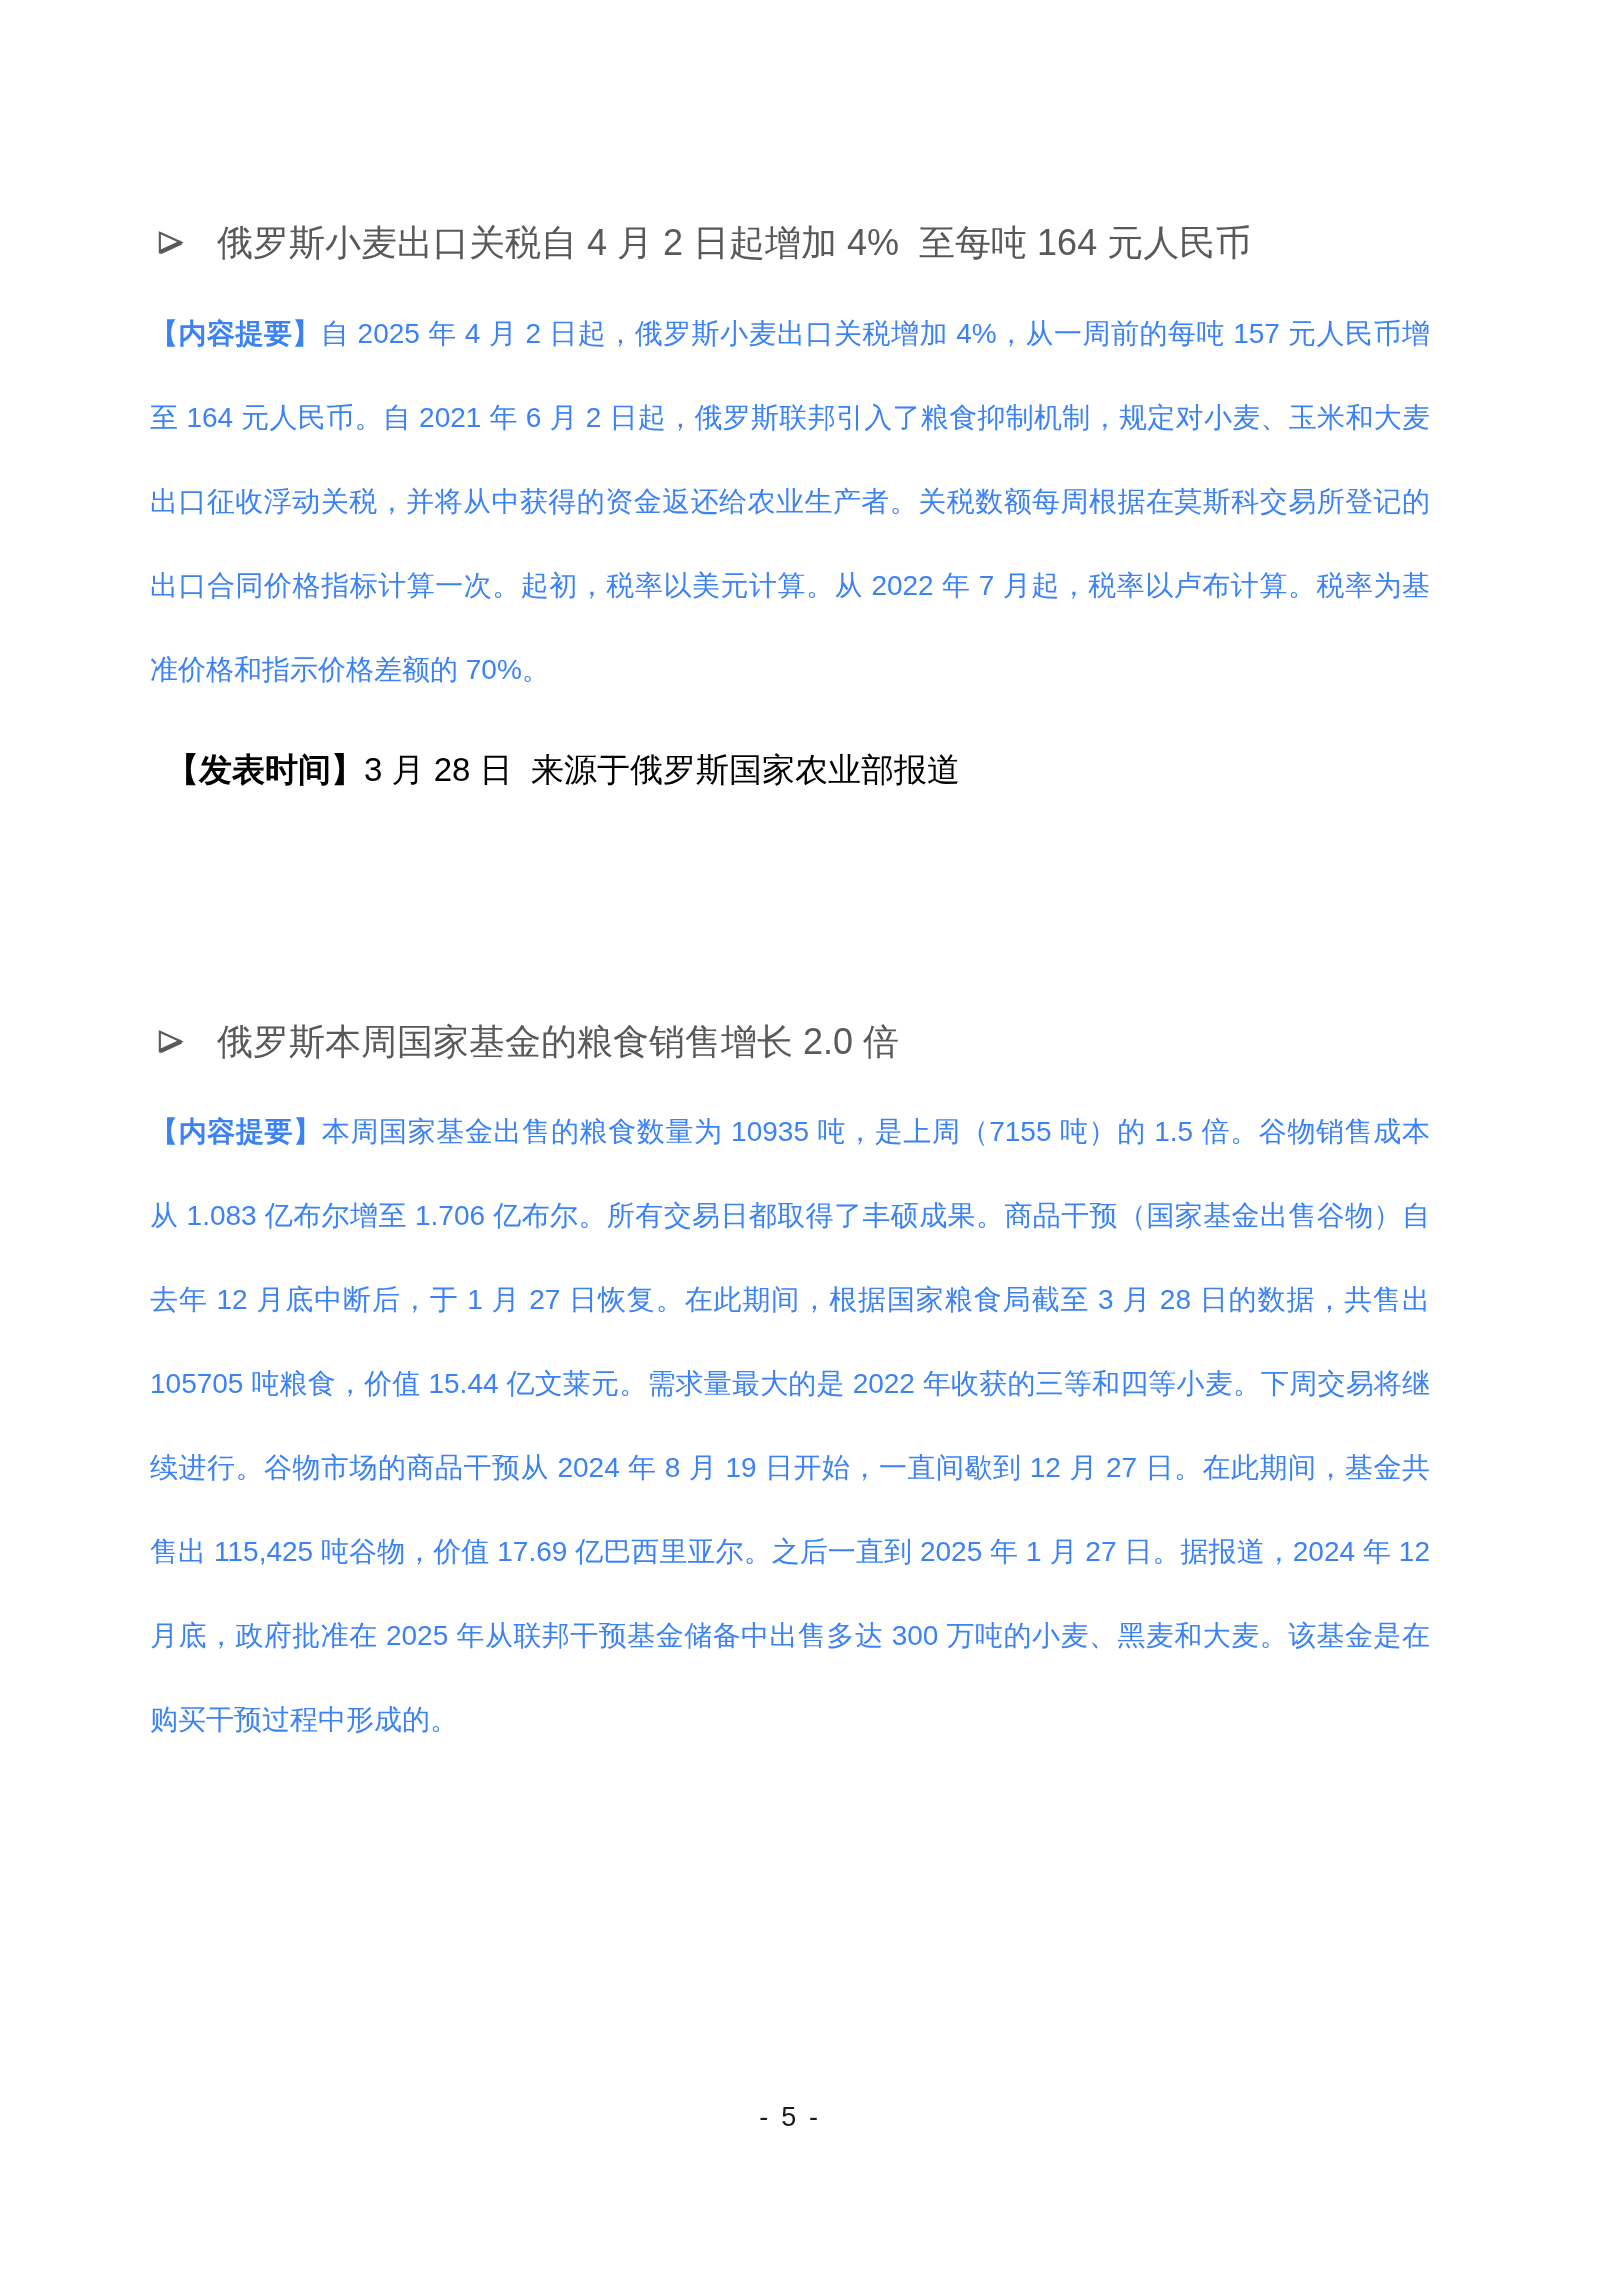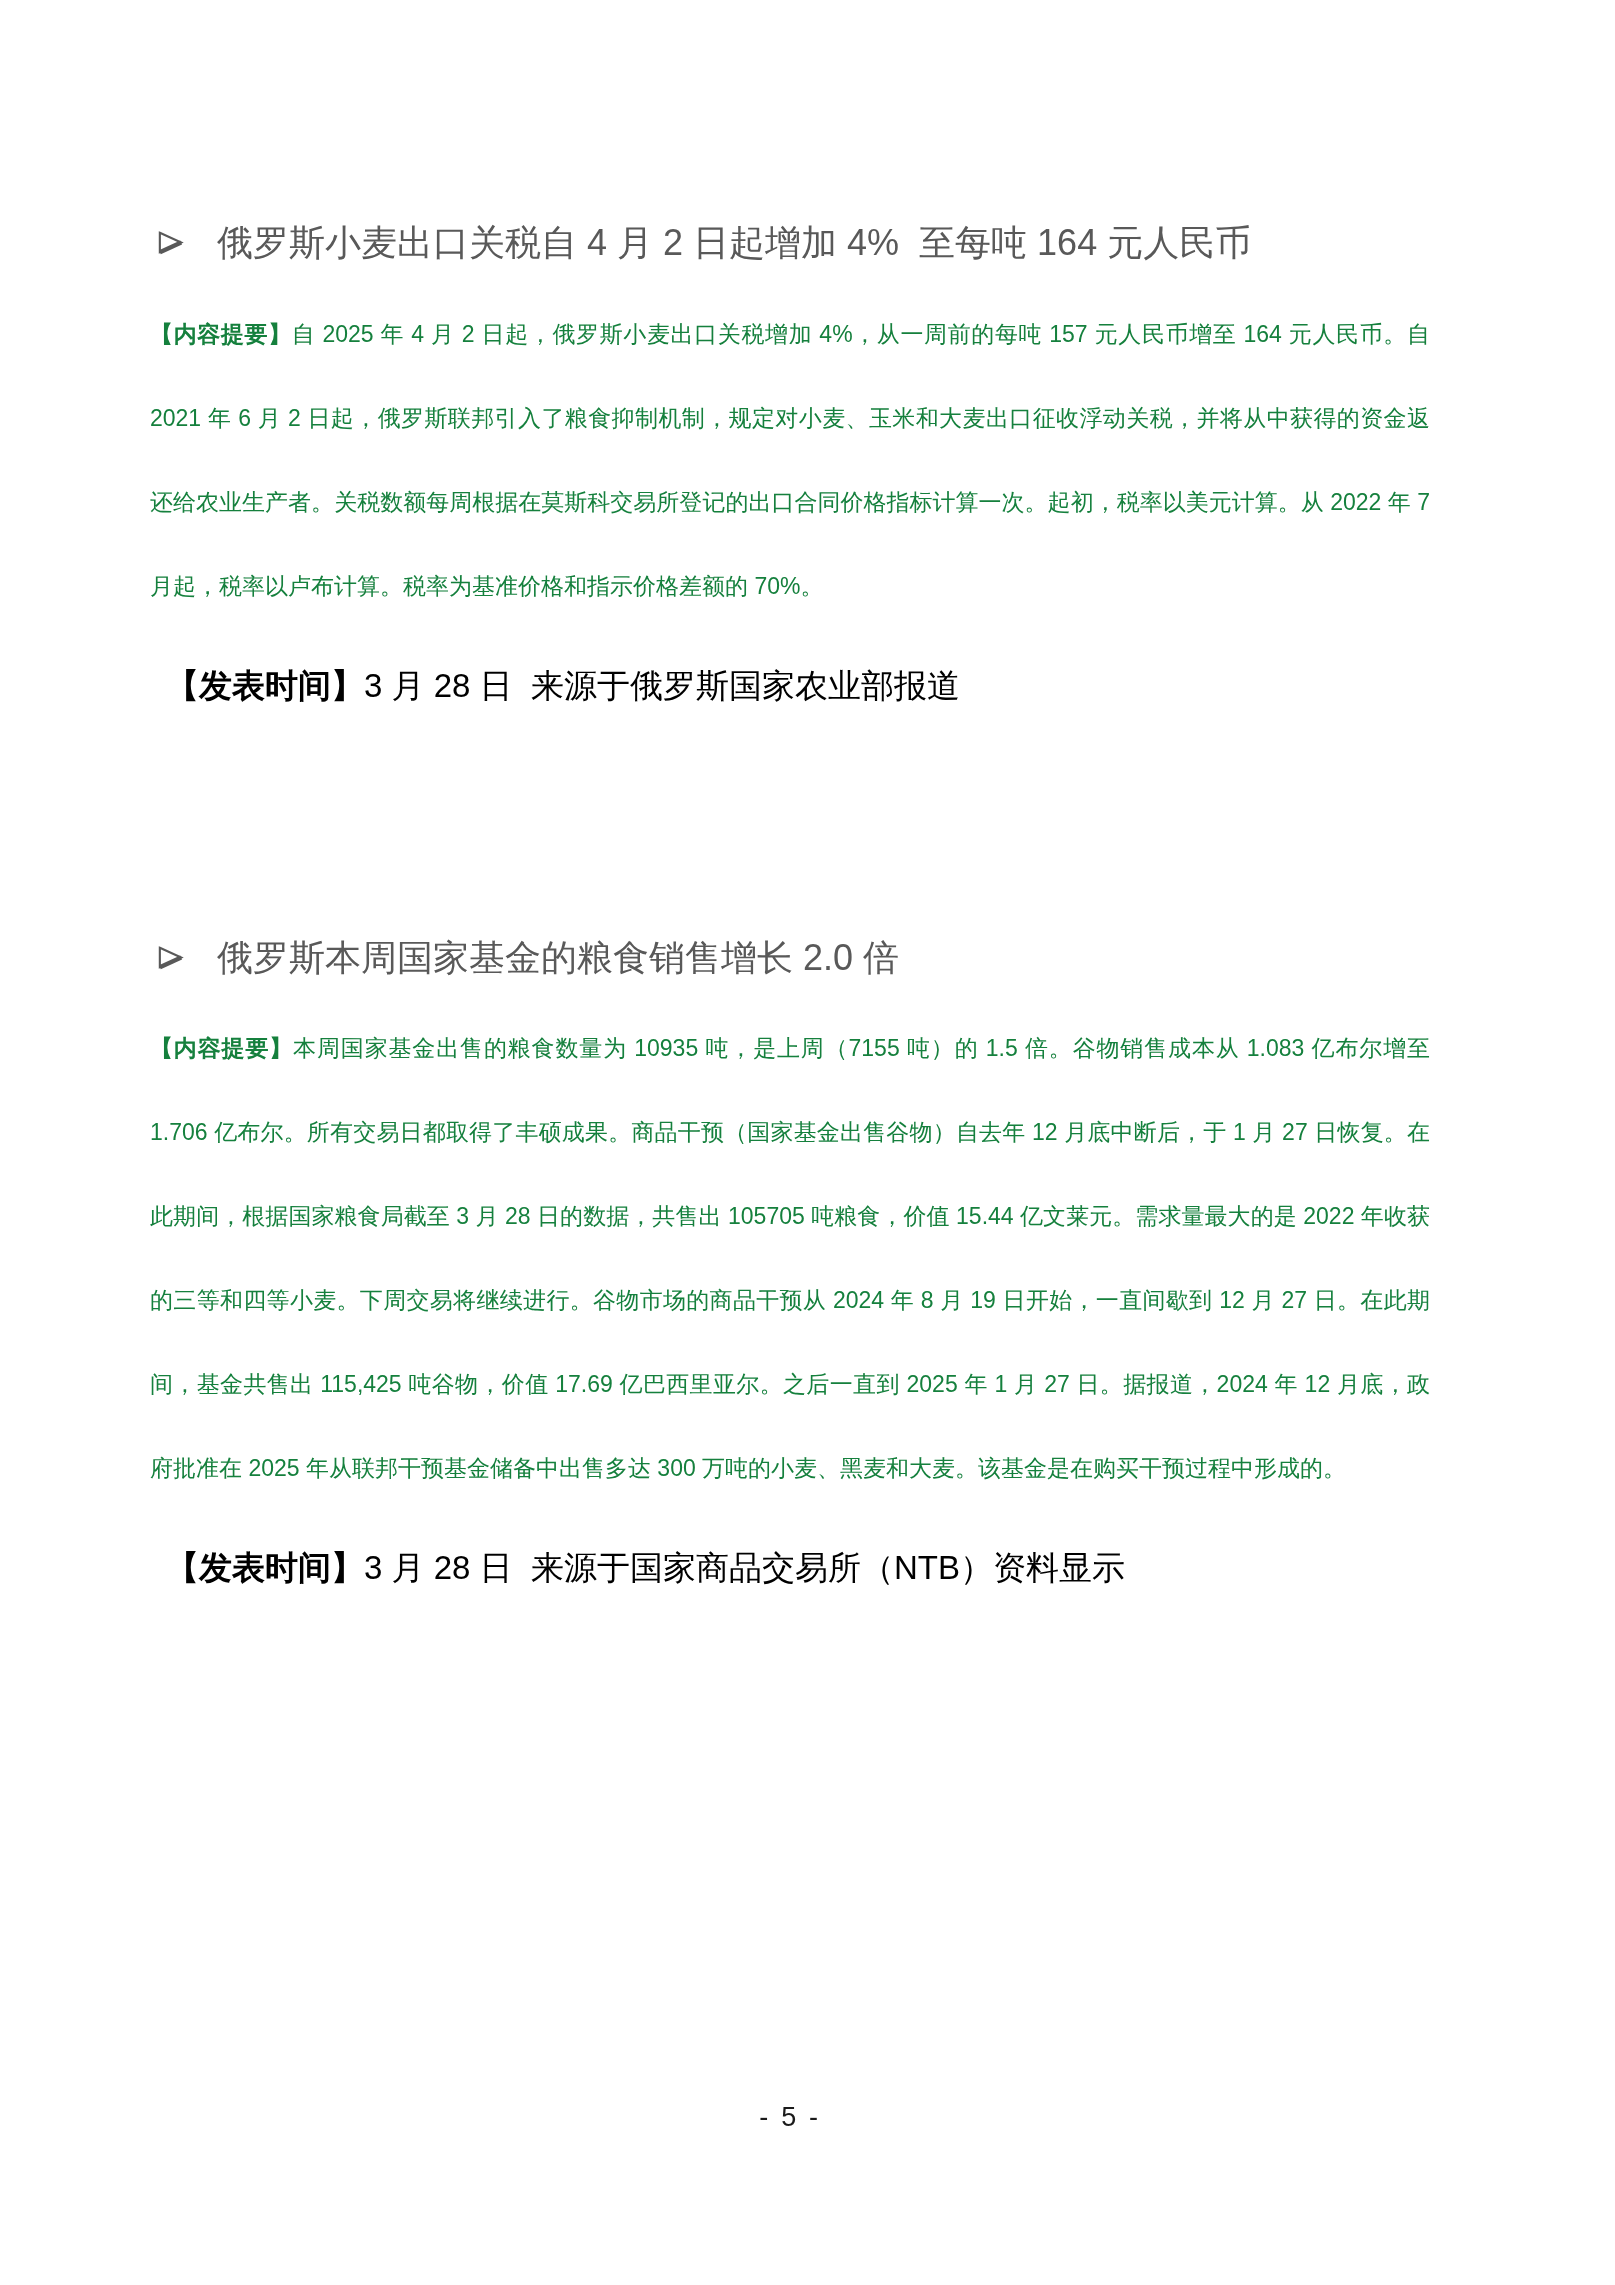--- a/index.html
+++ b/index.html
@@ -32,25 +32,25 @@
     flex: 0 0 67px;
     display: flex;
     align-items: center;
   }
   .bullet-cell svg {
     display: block;
     margin-left: 5.4px;
   }
   .summary-par {
     margin: 23.5px 0 0 0;
-    font-size: 23px;
+    font-size: 28px;
     line-height: 84px;
     text-align: justify;
     text-align-last: left;
-    color: #15803d;
+    color: #3b82f6;
   }
   .summary-label, .pub-label {
     font-weight: 700;
   }
   .pub-par {
     margin: 16px;
     font-size: 33px;
     line-height: 84px;
     color: #000000;
     white-space: pre-wrap;
@@ -93,19 +93,18 @@
     <div class="section-heading">
       <span class="bullet-cell">
         <svg width="31" height="31" viewBox="0 0 32 32">
           <polygon points="5,6 27,16 5,26" fill="#ffffff" stroke="#595959" stroke-width="2.2" stroke-linejoin="miter"></polygon>
           <line x1="5" y1="26" x2="27" y2="16" stroke="#595959" stroke-width="4.5"></line>
         </svg>
       </span>
       <span>俄罗斯本周国家基金的粮食销售增长 2.0 倍</span>
     </div>
     <p class="summary-par"><span class="summary-label">【内容提要】</span><span>本周国家基金出售的粮食数量为 10935 吨，是上周（7155 吨）的 1.5 倍。谷物销售成本从 1.083 亿布尔增至 1.706 亿布尔。所有交易日都取得了丰硕成果。商品干预（国家基金出售谷物）自去年 12 月底中断后，于 1 月 27 日恢复。在此期间，根据国家粮食局截至 3 月 28 日的数据，共售出 105705 吨粮食，价值 15.44 亿文莱元。需求量最大的是 2022 年收获的三等和四等小麦。下周交易将继续进行。谷物市场的商品干预从 2024 年 8 月 19 日开始，一直间歇到 12 月 27 日。在此期间，基金共售出 115,425 吨谷物，价值 17.69 亿巴西里亚尔。之后一直到 2025 年 1 月 27 日。据报道，2024 年 12 月底，政府批准在 2025 年从联邦干预基金储备中出售多达 300 万吨的小麦、黑麦和大麦。该基金是在购买干预过程中形成的。</span></p>
-    <p class="pub-par"><span class="pub-label">【发表时间】</span><span>3 月 28 日  来源于国家商品交易所（NTB）资料显示</span></p>
   </div>
 
   <div class="page-number">- 5 -</div>
 
 </div>
 
 
 </body></html>

